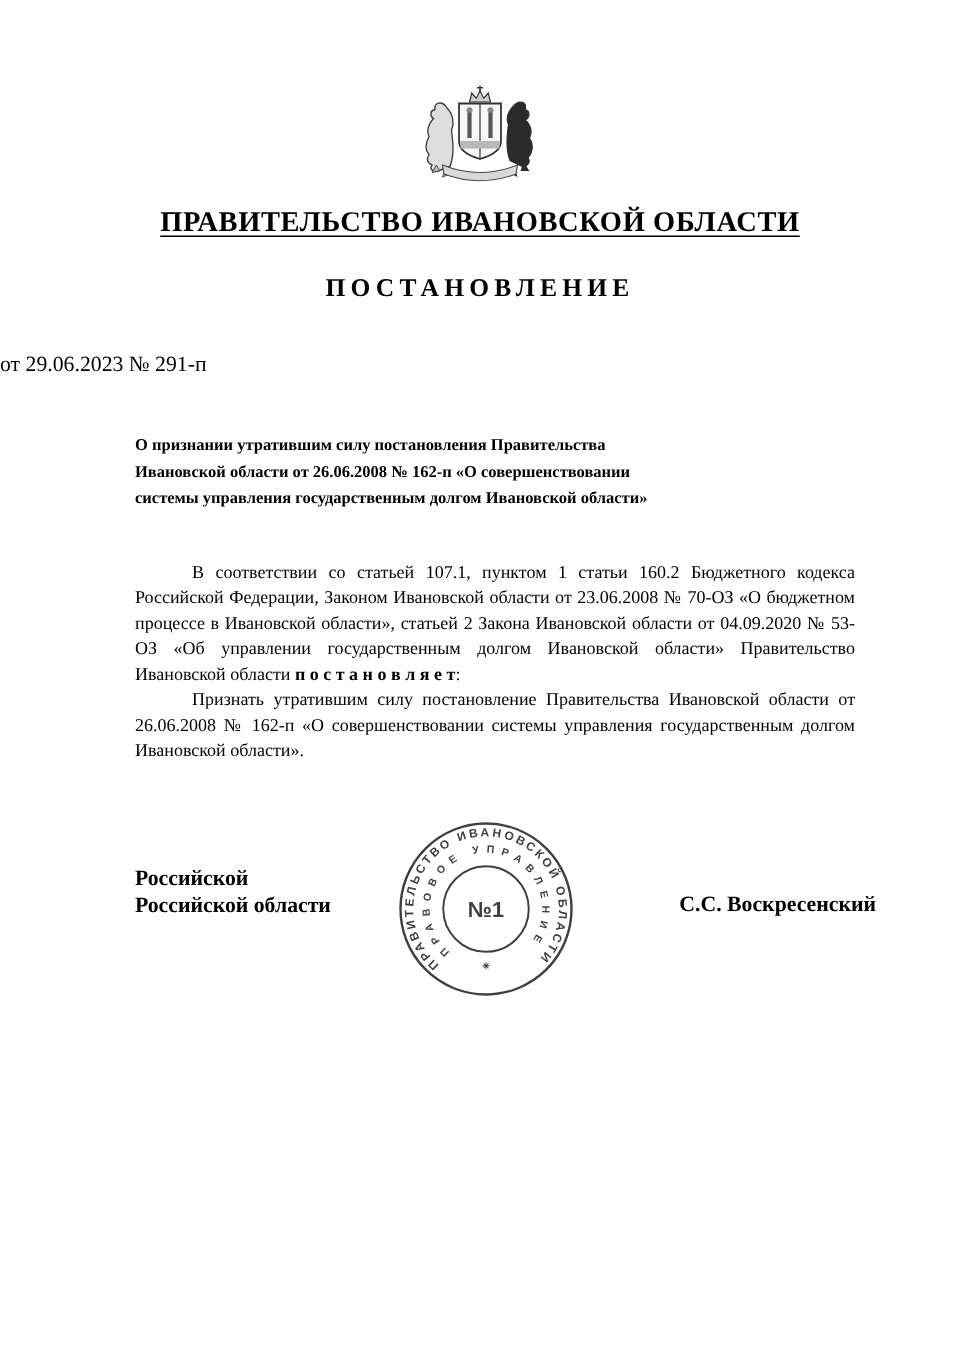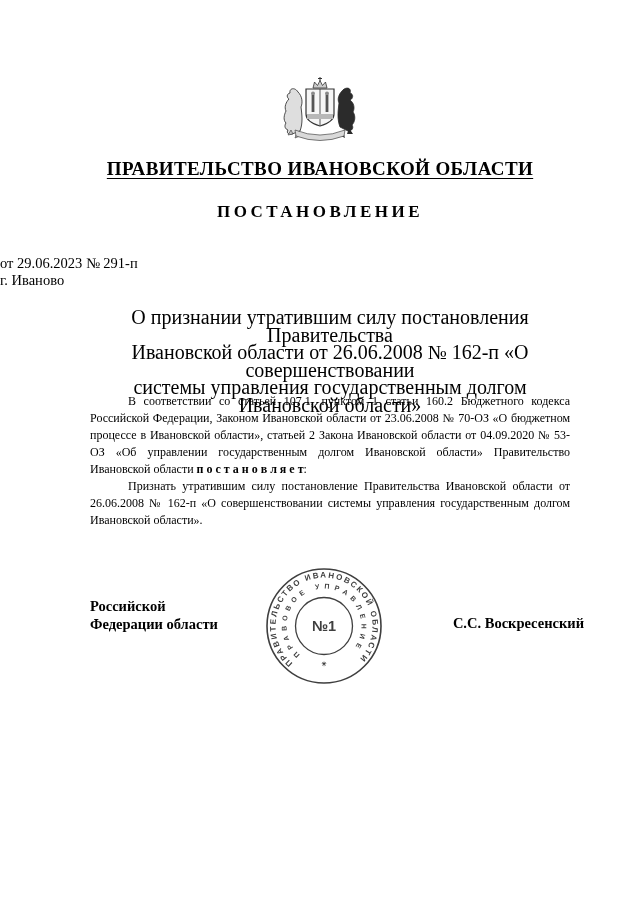--- a/index.html
+++ b/index.html
@@ -4,21 +4,20 @@
 <style>
   html,body { margin:0; padding:0; background:#ffffff; }
   .page {
     position: relative;
     width: 640px;
     height: 727px;
     background: #ffffff;
     font-family: "Liberation Serif", serif;
     color: #000000;
     overflow: hidden;
-    margin-top: 20px;
   }
 
   .emblem {
     position: absolute;
     top: 56px;
     left: 50%;
     transform: translateX(-50%);
     width: 86px;
     height: 66px;
   }
@@ -54,23 +53,23 @@
     text-align: left;
     font-size: 14.5px;
     line-height: 16.5px;
   }
 
   .doc-title {
     position: absolute;
     top: 289px;
     left: 90px;
     width: 480px;
-    text-align: center;
-    font-weight: normal;
-    font-size: 20px;
+    text-align: left;
+    font-weight: bold;
+    font-size: 11px;
     line-height: 17.5px;
   }
 
   .body-text {
     position: absolute;
     top: 373px;
     left: 90px;
     width: 480px;
     font-size: 12px;
     line-height: 17px;
@@ -138,37 +137,36 @@
   </div>
 
   <div class="org-name">
     <span class="u">ПРАВИТЕЛЬСТВО ИВАНОВСКОЙ ОБЛАСТИ</span>
   </div>
 
   <div class="doc-type">ПОСТАНОВЛЕНИЕ</div>
 
   <div class="date-city">
     <div>от 29.06.2023 № 291-п</div>
-    <div>г. Иваново</div>
   </div>
 
   <div class="doc-title">
     <div>О признании утратившим силу постановления Правительства</div>
     <div>Ивановской области от 26.06.2008 № 162-п «О совершенствовании</div>
     <div>системы управления государственным долгом Ивановской области»</div>
   </div>
 
   <div class="body-text">
     <p><span>В соответствии со статьей 107.1, пунктом 1 статьи 160.2 Бюджетного кодекса Российской Федерации, Законом Ивановской области от 23.06.2008 № 70-ОЗ «О бюджетном процессе в Ивановской области», статьей 2 Закона Ивановской области от 04.09.2020 № 53-ОЗ «Об управлении государственным долгом Ивановской области» Правительство Ивановской области</span> <b class="emphasis">п о с т а н о в л я е т</b><span>:</span></p>
     <p>Признать утратившим силу постановление Правительства Ивановской области от 26.06.2008 № 162-п «О совершенствовании системы управления государственным долгом Ивановской области».</p>
   </div>
 
   <div class="sign-post">
     <div>Российской</div>
-    <div>Федерации области</div>
+    <div>Российской области</div>
   </div>
   <div class="sign-name">С.С. Воскресенский</div>
 
   <div class="stamp">
     <svg width="120" height="120" viewBox="0 0 120 120" xmlns="http://www.w3.org/2000/svg" xmlns:xlink="http://www.w3.org/1999/xlink">
       <defs>
         <path id="outerArc" d="M 28.8,97.2 A 48.5,48.5 0 1 1 91.2,97.2" fill="none"></path>
         <path id="innerArc" d="M 35.9,88.7 A 37.5,37.5 0 1 1 84.1,88.7" fill="none"></path>
       </defs>
       <circle cx="60" cy="60" r="57" fill="none" stroke="#3f3f3f" stroke-width="1.6"></circle>

